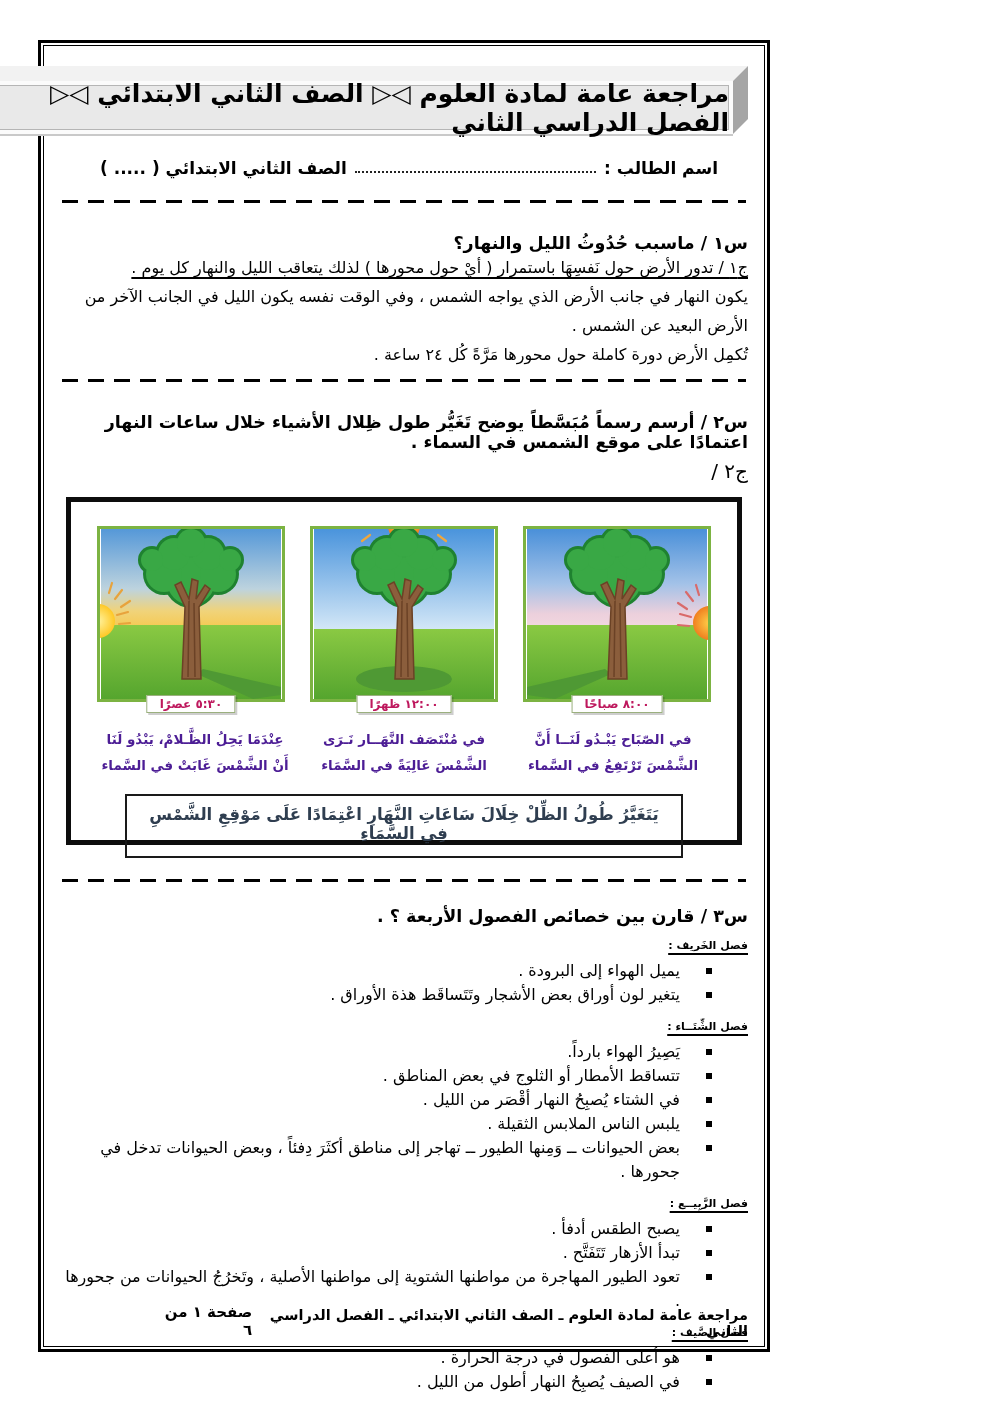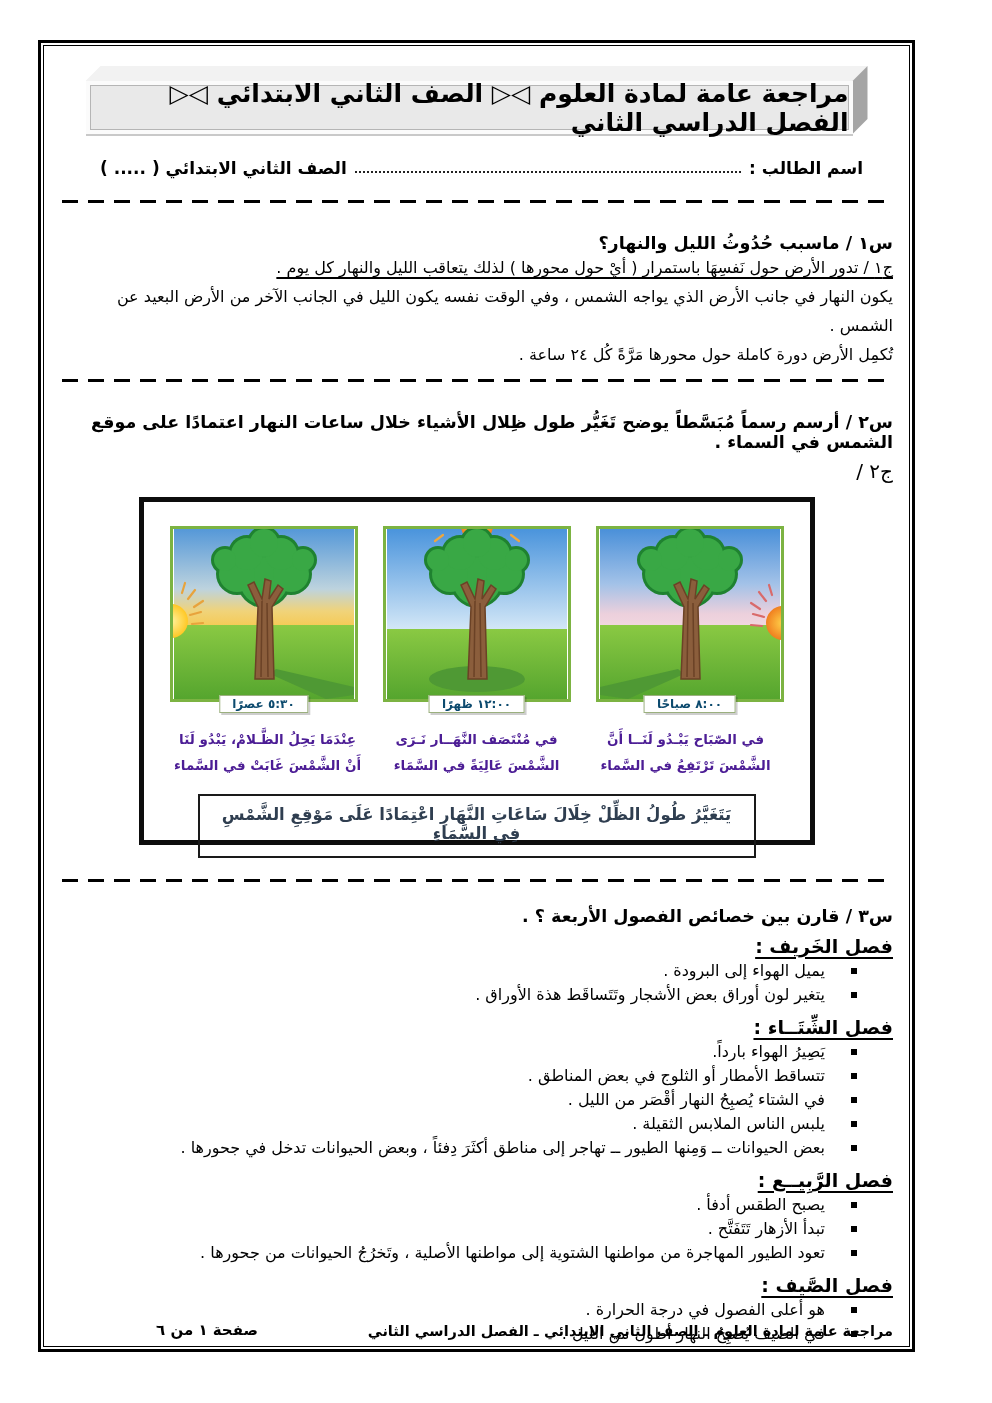--- a/index.html
+++ b/index.html
@@ -2,21 +2,21 @@
 <html lang="ar" dir="rtl"><head>
 <meta charset="utf-8">
 <style>
   * { margin:0; padding:0; box-sizing:border-box; }
   body { background:#fff; }
   .page {
     position:relative; width:992px; height:1403px; background:#ffffff;
     font-family:"DejaVu Sans", sans-serif; color:#000; overflow:hidden; direction:rtl;
   }
   .frame {
-    position:absolute; left:38px; top:40px; width:877px; height:1312px;
+    position:absolute; left:38px; top:40px; width:732px; height:1312px;
     border:3px solid #000; padding:2px;
   }
   .frame-inner {
     width:100%; height:100%; border:1px solid #000; position:relative;
     padding:0 16px;
   }
   
   .box3d { position:relative; width:782px; height:68px; margin:20px auto 0; }
   .box3d .top3d {
     position:absolute; left:0; top:0; width:100%; height:15px; background:#f2f2f2;
@@ -52,31 +52,31 @@
   .figure-box {
     width:676px; height:348px; margin:12px auto 0; border:5px solid #0d0d0d;
     background:#fff; padding:24px 26px 0;
   }
   .panels-row { display:flex; justify-content:space-between; }
   .panel { position:relative; width:188px; }
   .panel svg { display:block; width:188px; height:176px; border:3px solid #7cb342; background:#fff; }
   .time-label {
     position:absolute; bottom:-11px; right:50%; transform:translateX(50%);
     background:#fff; border:1px solid #9bb07e; box-shadow:2px 2px 0 rgba(60,60,60,.25);
-    padding:1px 12px; font-size:12px; font-weight:bold; color:#0c4a6e; white-space:nowrap;
+    padding:1px 12px; font-size:12px; font-weight:bold; color:#be185d; white-space:nowrap;
   }
   .captions-row { display:flex; justify-content:space-between; margin-top:24px; }
   .caption { width:196px; text-align:center; font-size:13.5px; font-weight:bold;
     color:#4c1d95; line-height:26px; }
   .summary-box {
     margin:16px 28px 12px; border:2px solid #1a1a1a; padding:9px 6px 13px;
     text-align:center; font-size:16.5px; font-weight:bold; color:#2f3e50;
   }
   
-  .season-h { font-size:19px; font-weight:bold; margin-top:7px; line-height:26px;
+  .season-h { font-size:11px; font-weight:bold; margin-top:7px; line-height:26px;
     text-decoration:underline; text-decoration-thickness:2px; text-underline-offset:4px;
     display:inline-block; }
   .season-list { list-style:none; padding-right:36px; }
   .season-list li { display:flex; align-items:flex-start; font-size:16px; line-height:24px; }
   .sq { flex:0 0 auto; width:6px; height:6px; background:#000; margin-top:9px; margin-left:26px; }
   
   .footer-row {
     position:absolute; bottom:7px; right:16px; left:16px;
     display:flex; justify-content:space-between; align-items:flex-end; padding-left:96px;
   }

